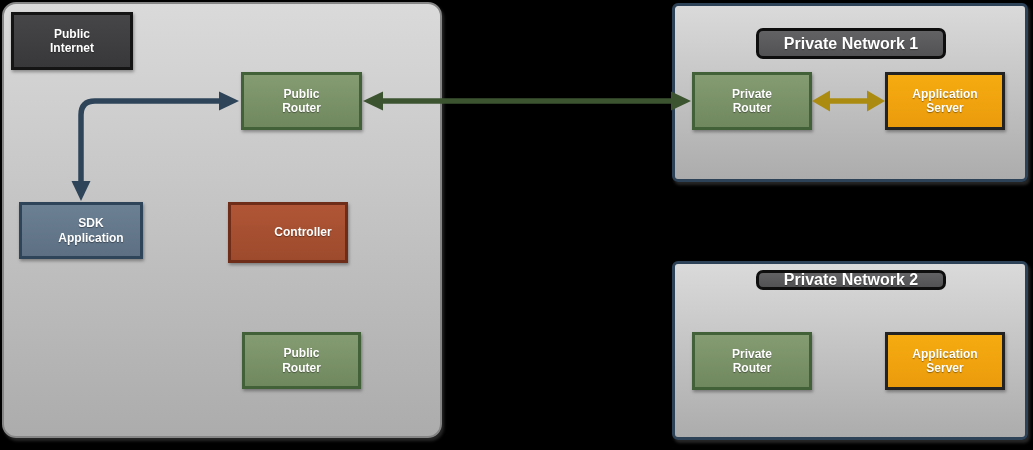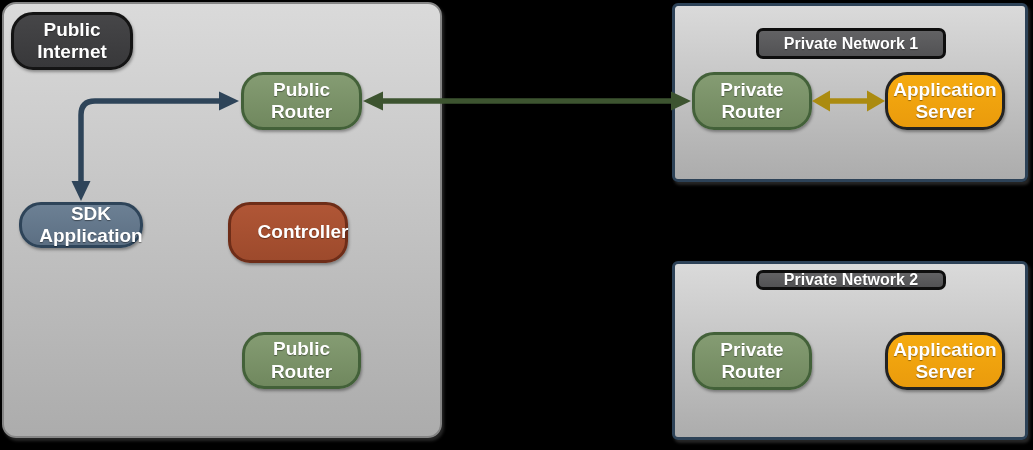--- a/index.html
+++ b/index.html
@@ -38,24 +38,24 @@
   
   .node {
     position: absolute;
     box-sizing: border-box;
     display: flex;
     align-items: center;
     justify-content: center;
     text-align: center;
     color: #fff;
     font-weight: bold;
-    font-size: 19px;
+    font-size: 12px;
     line-height: 1.18;
     white-space: pre-line;
-    border-radius: 22px;
+    border-radius: 0;
     text-shadow: 0 1px 1px rgba(0,0,0,0.4);
     box-shadow: 1px 2px 3px rgba(0,0,0,0.35);
   }
   .node-darkgray {
     background: linear-gradient(#464648, #38383a);
     border: 3px solid #141414;
   }
   .node-green {
     background: linear-gradient(#859c73, #70885e);
     border: 3px solid #436139;
@@ -83,21 +83,21 @@
     font-size: 16px;
     background: linear-gradient(#626264, #525254);
     border: 3px solid #0e0e0e;
     border-radius: 7px;
     text-shadow: 0 1px 1px rgba(0,0,0,0.4);
   }
 
   
   .pos-public-internet      { left: 11px;  top: 12px;  width: 122px; height: 58px; }
   .pos-public-router-top    { left: 241px; top: 72px;  width: 121px; height: 58px; }
-  .pos-sdk-application      { left: 19px;  top: 202px; width: 124px; height: 46px; padding-left: 20px; }
+  .pos-sdk-application      { left: 19px;  top: 202px; width: 124px; height: 57px; padding-left: 20px; }
   .pos-controller           { left: 228px; top: 202px; width: 120px; height: 61px; padding-left: 30px; }
   .pos-public-router-bottom { left: 242px; top: 332px; width: 119px; height: 57px; }
   .pos-pn1-title            { left: 756px; top: 28px;  width: 190px; height: 31px; }
   .pos-private-router-1     { left: 692px; top: 72px;  width: 120px; height: 58px; }
   .pos-app-server-1         { left: 885px; top: 72px;  width: 120px; height: 58px; }
   .pos-pn2-title            { left: 756px; top: 270px; width: 190px; height: 20px; }
   .pos-private-router-2     { left: 692px; top: 332px; width: 120px; height: 58px; }
   .pos-app-server-2         { left: 885px; top: 332px; width: 120px; height: 58px; }
 
   .arrows {

